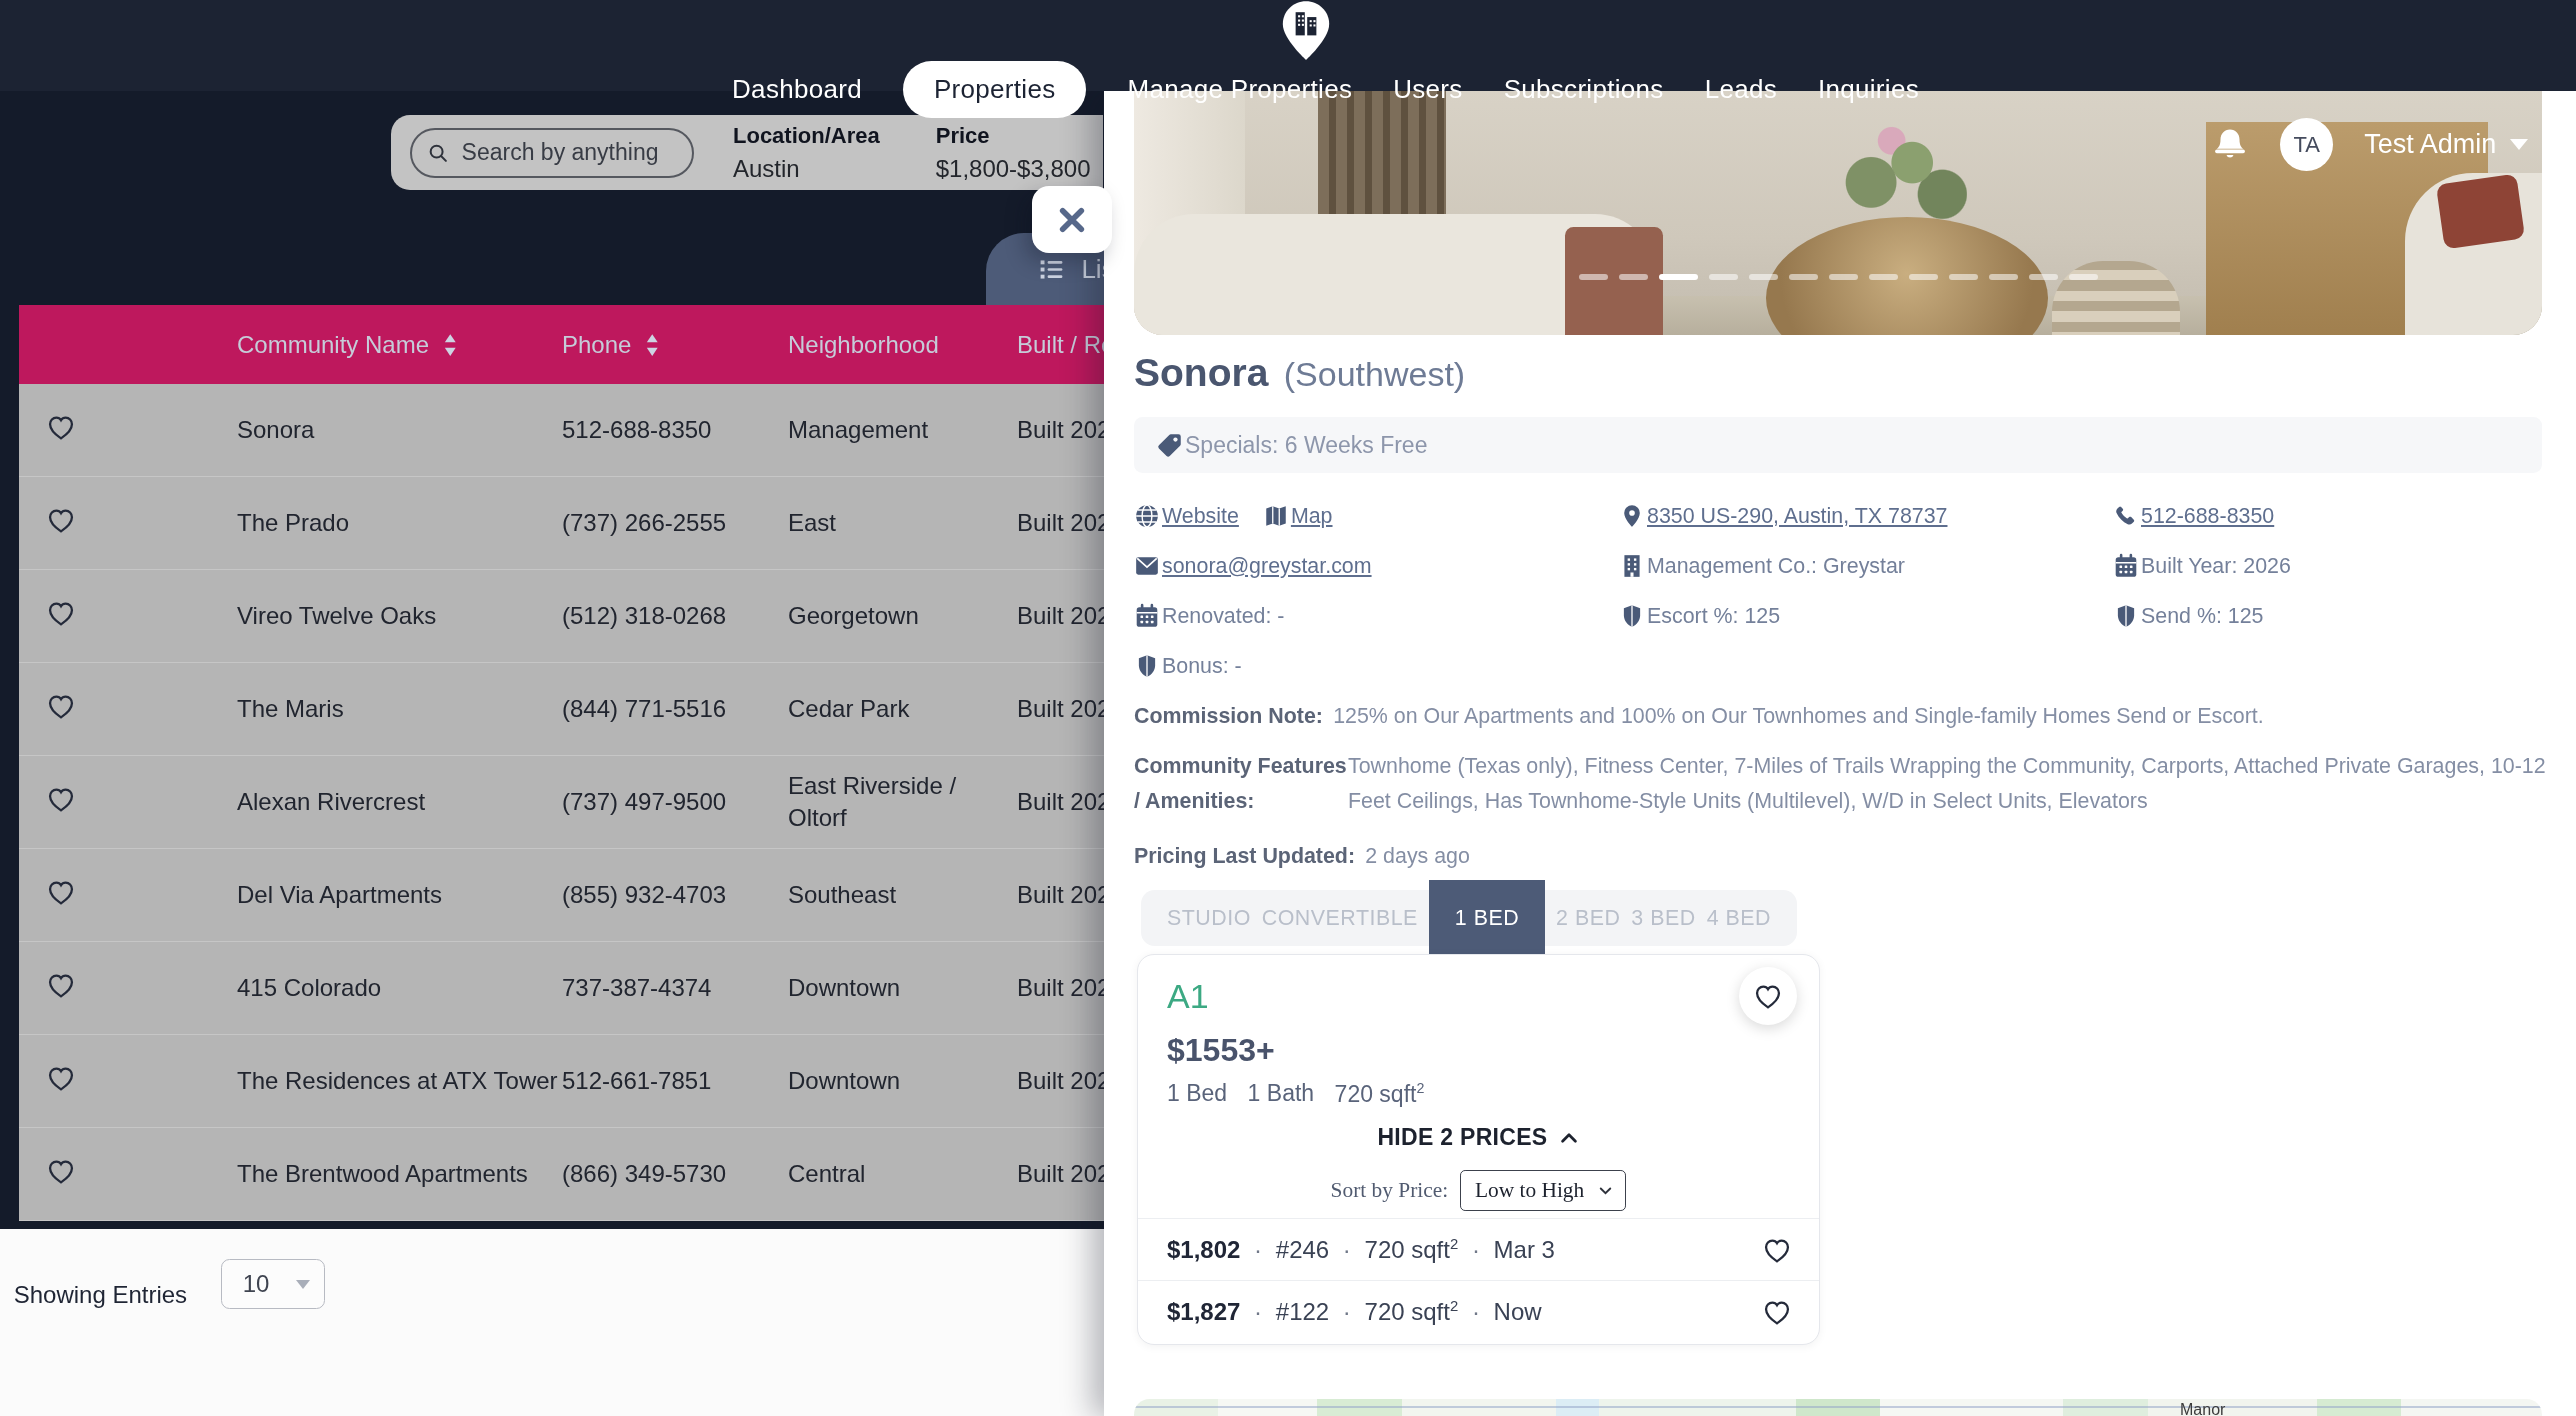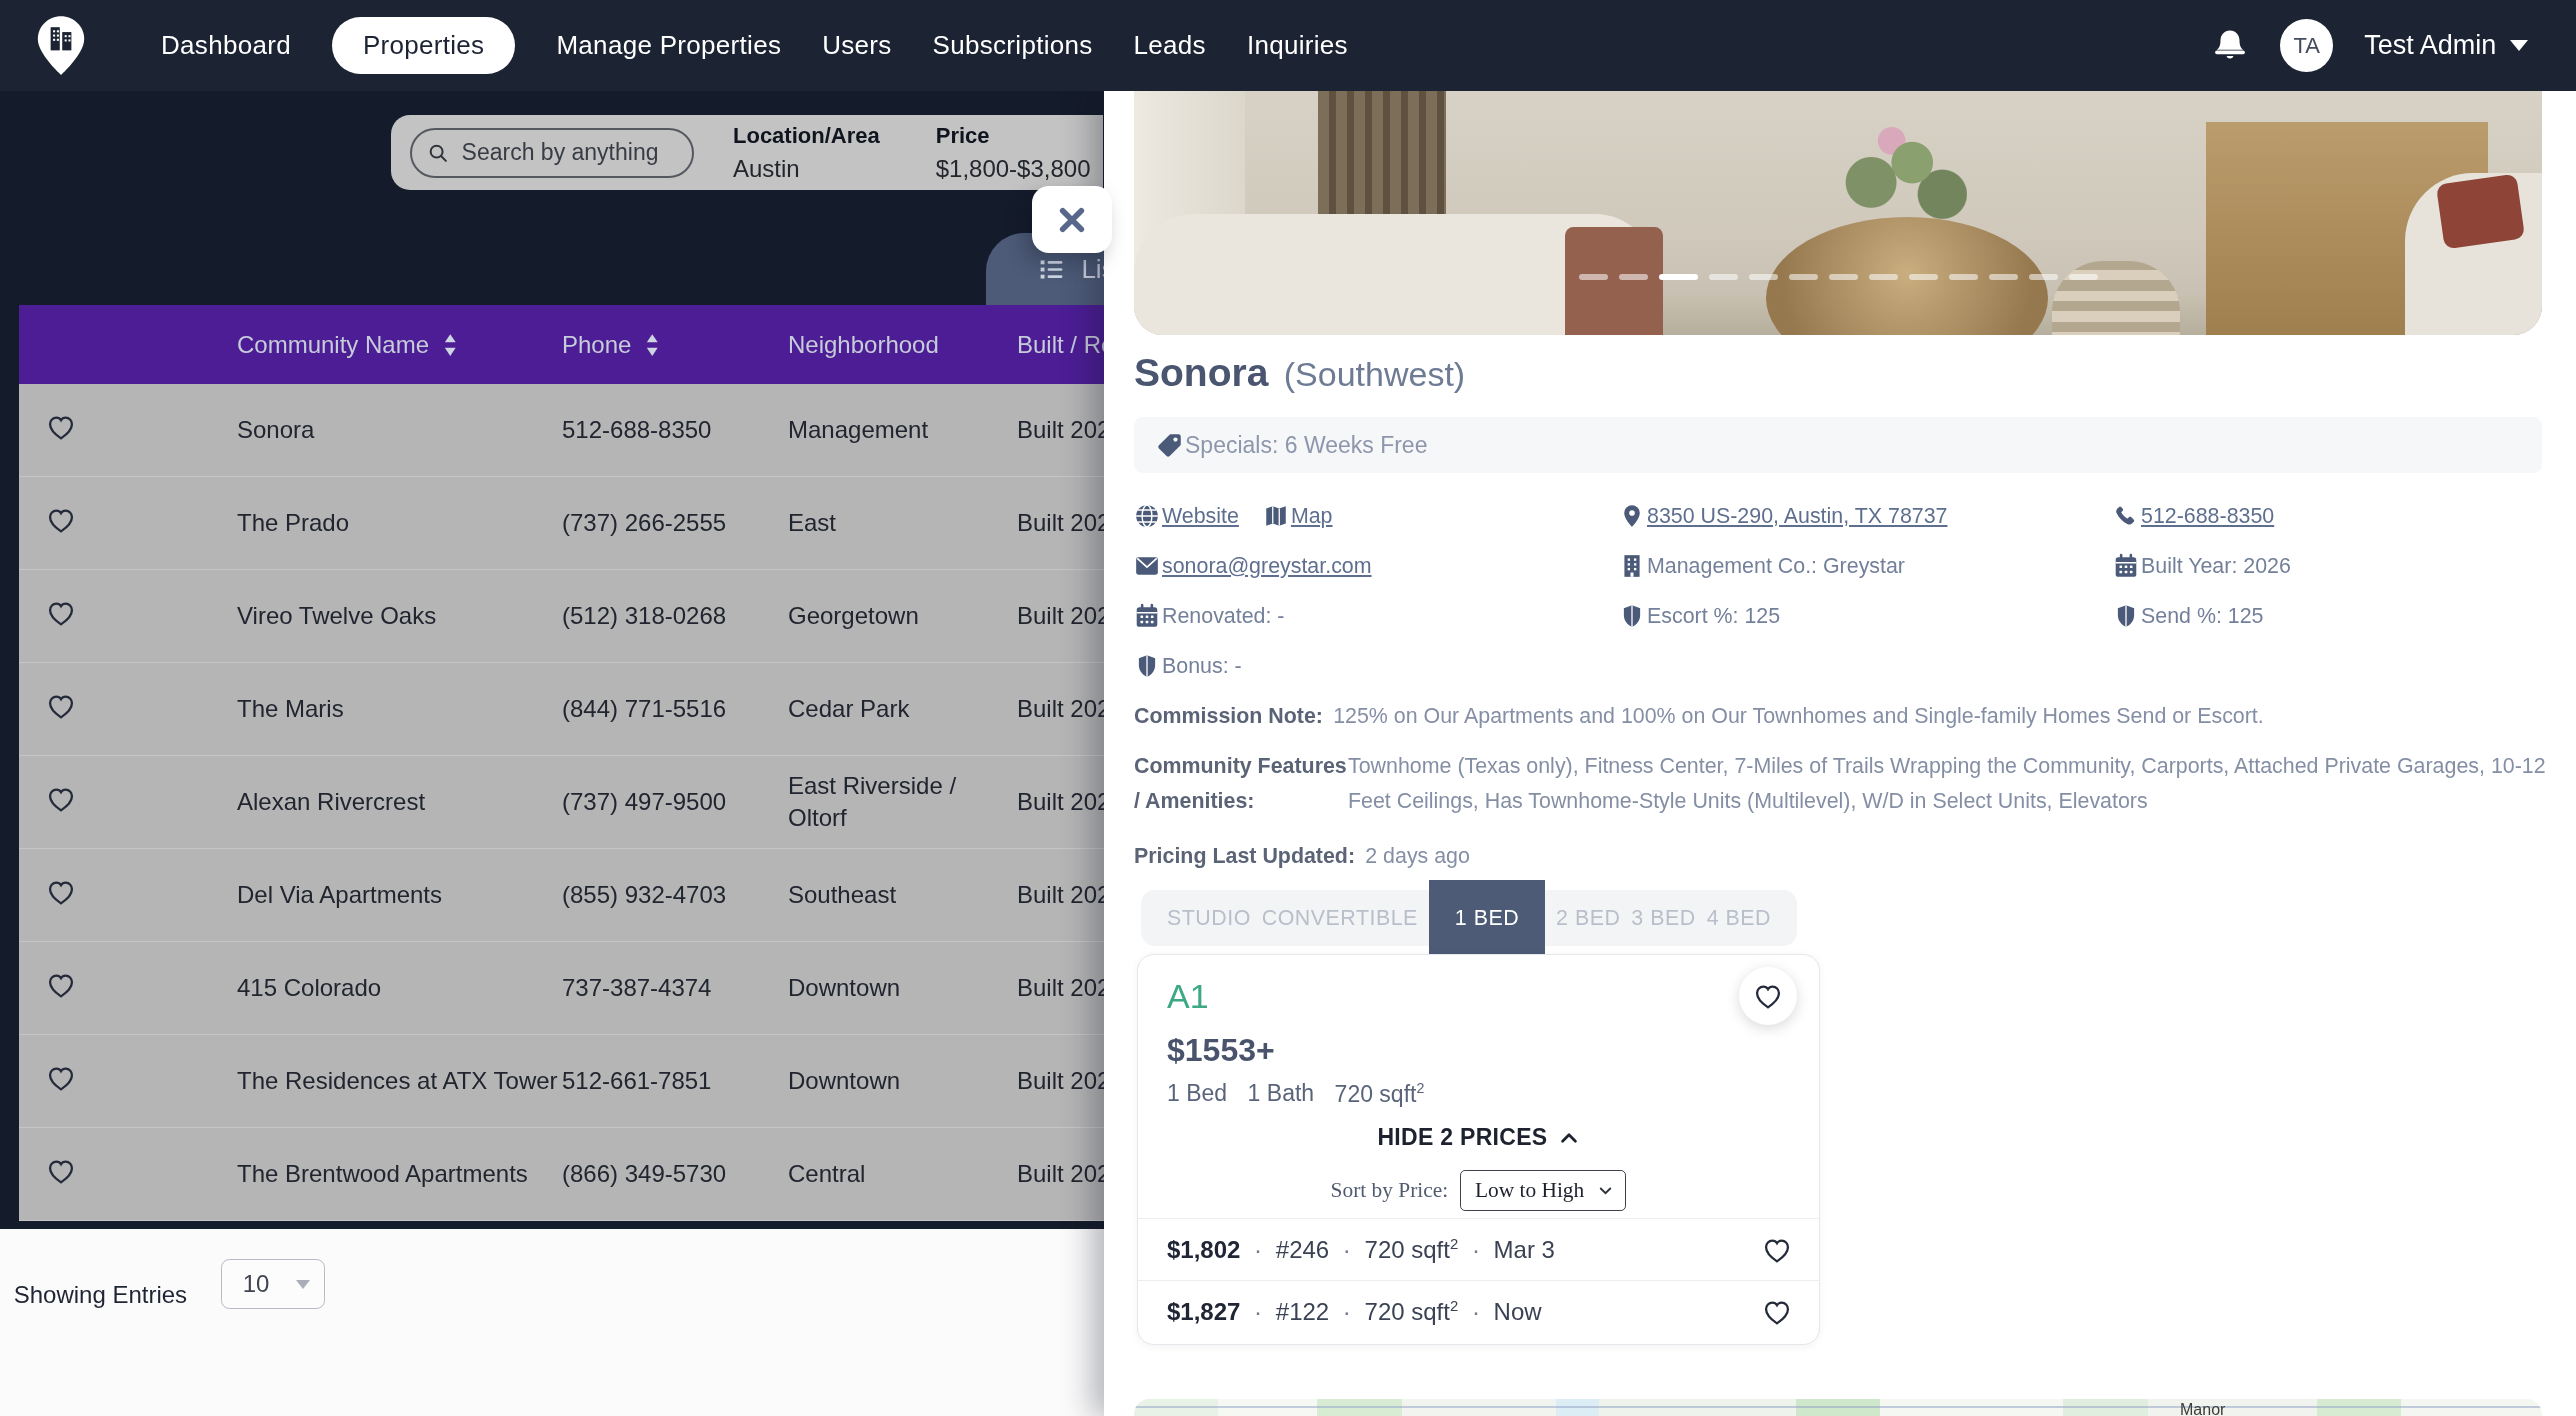--- a/index.html
+++ b/index.html
@@ -1,21 +1,21 @@
 <!DOCTYPE html>
 <html style="font-size:13.7px"><head>
 <meta charset="utf-8">
 <style>
   html,body{margin:0;padding:0;background:#fff;}
   #stage{position:relative;width:2576px;height:1416px;overflow:hidden;
          font-family:"Liberation Sans", sans-serif;background:#fff;}
 
   
   .nav{position:absolute;top:0;left:0;width:2576px;height:91px;background:#1c2333;
-       display:flex;align-items:center;z-index:40;}
+       display:flex;align-items:center;z-index:40;flex-direction:column;}
   .logo{width:50px;height:61px;margin-left:36px;flex:none;}
   .nav-items{display:flex;align-items:center;gap:41px;margin-left:75px;}
   .nav-item{color:#fff;font-size:26px;letter-spacing:0.3px;cursor:pointer;white-space:nowrap;}
   .nav-item.active{background:#fff;color:#1c2333;padding:13px 31px;border-radius:39px;}
   .nav-right{margin-left:auto;display:flex;align-items:center;margin-right:48px;gap:31px;}
   .bell{width:38px;height:41px;cursor:pointer;}
   .avatar{width:53px;height:53px;border-radius:50%;background:#fff;color:#454c5e;font-size:22px;
           display:flex;align-items:center;justify-content:center;flex:none;}
   .user-name{color:#fff;font-size:27px;display:flex;align-items:center;gap:13.7px;cursor:pointer;}
   .caret{width:0;height:0;border-left:9.4px solid transparent;border-right:9.4px solid transparent;
@@ -37,21 +37,21 @@
   .flabel{font-size:22px;font-weight:700;color:#10141f;}
   .fvalue{font-size:24px;color:#23262c;margin-top:6px;}
 
   .list-tab{position:absolute;top:142px;left:986px;width:158px;height:72px;background:#4d5b78;
             border-radius:38px 0 0 0;display:flex;align-items:center;gap:15.4px;padding-left:51px;
             box-sizing:border-box;color:#cdd4e2;font-size:26px;cursor:pointer;}
   .list-tab .i{width:29px;height:29px;flex:none;}
 
   
   .table{position:absolute;top:214px;left:19px;width:1085px;}
-  .thead{height:79px;background:#4c1d95;display:grid;
+  .thead{height:79px;background:#be185d;display:grid;
          grid-template-columns:218px 325px 226px 229px 1fr;align-items:center;
          color:#c6ccd9;font-size:24px;}
   .th{display:flex;align-items:center;gap:13.7px;white-space:nowrap;cursor:pointer;}
   .th .i{width:14.5px;height:24px;flex:none;}
   .trow{height:92px;background:#b5b5b5;border-bottom:1.7px solid #c6c6c6;display:grid;
         grid-template-columns:218px 325px 226px 229px 1fr;align-items:center;
         color:#21252f;font-size:24px;cursor:pointer;}
   .cell{white-space:nowrap;}
   .cell.fav{padding-left:26px;}
   .cell.nb{white-space:normal;line-height:1.35;padding-right:22px;}

